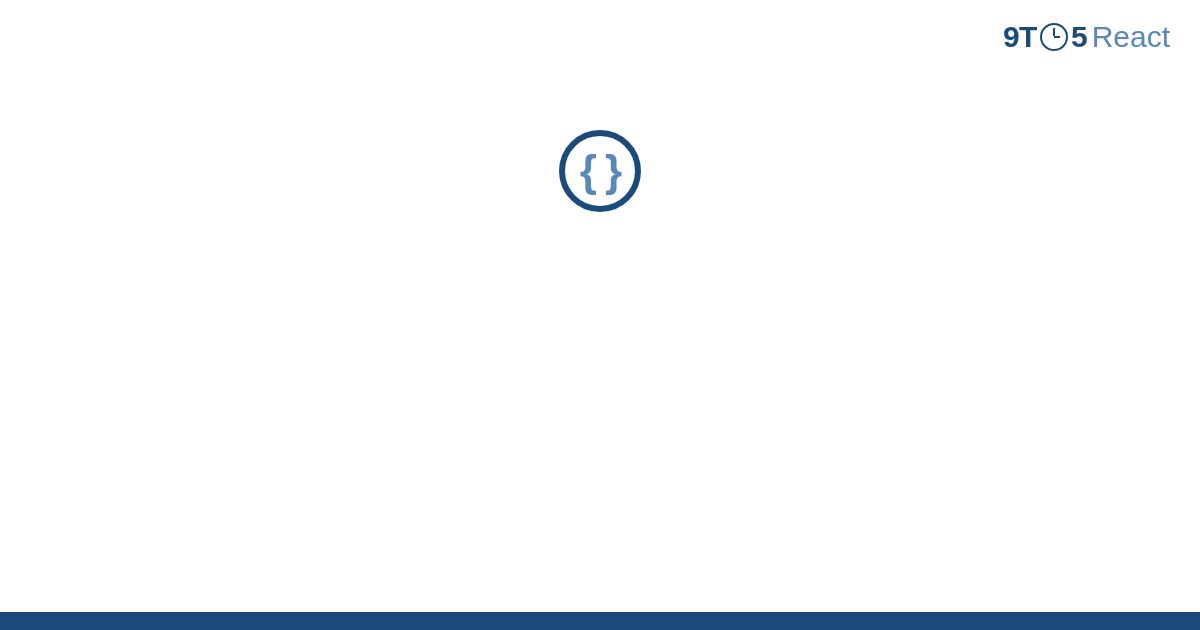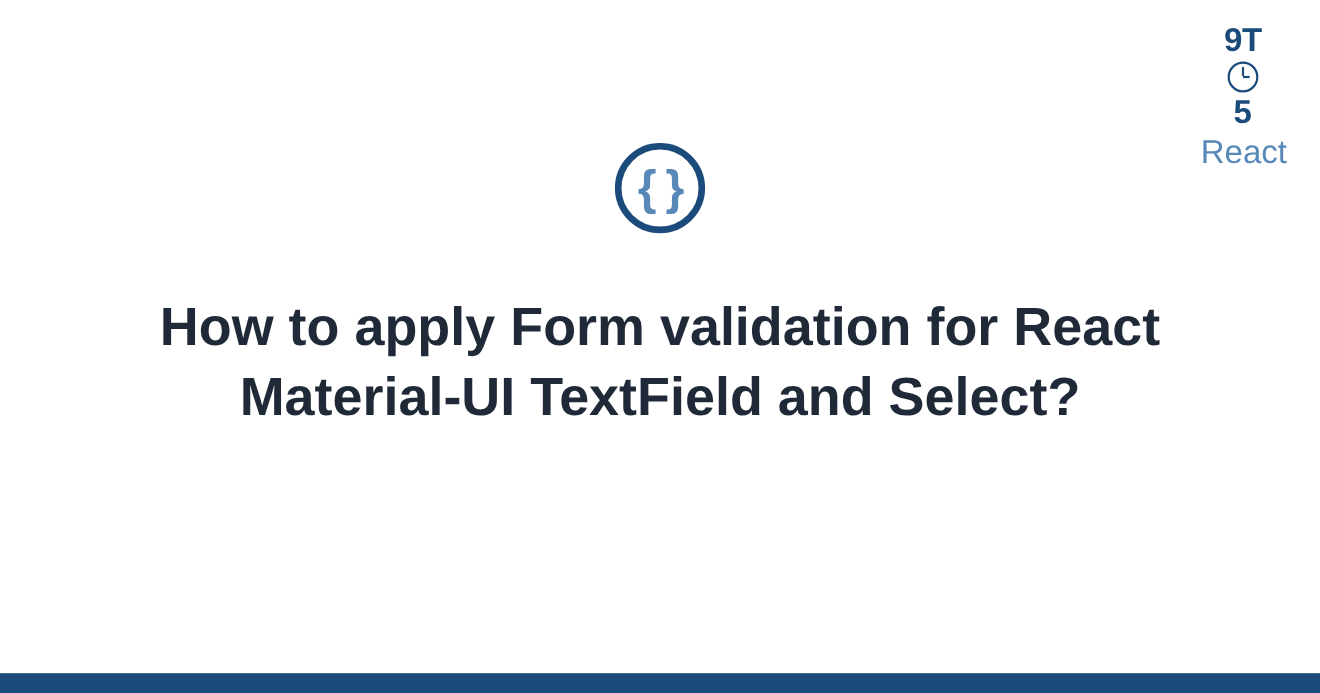--- a/index.html
+++ b/index.html
@@ -1,19 +1,18 @@
 <!DOCTYPE html>
 <html><head>
   <meta charset="utf-8">
   <style>
     * {
       margin: 0;
       padding: 0;
       box-sizing: border-box;
-      flex-direction: column;
     }
     body {
       width: 1200px;
       height: 630px;
       font-family: -apple-system, BlinkMacSystemFont, "Segoe UI", Helvetica, Arial, sans-serif;
       background: #ffffff;
       position: relative;
       overflow: hidden;
     }
     .header {
@@ -123,16 +122,15 @@
   <span class="logo-9t">9T</span>
   <span class="logo-clock"></span>
   <span class="logo-5">5</span>
   <span class="logo-answer">React</span>
 </div>
 
 <div class="content">
   <div class="icon-circle">
     <span class="braces">{ }</span>
   </div>
-  <h1 class="title">How to apply Form validation for React Material-UI TextField and Select?</h1>
 </div>
 
 <div class="footer-bar"></div>
 
 </body></html>

